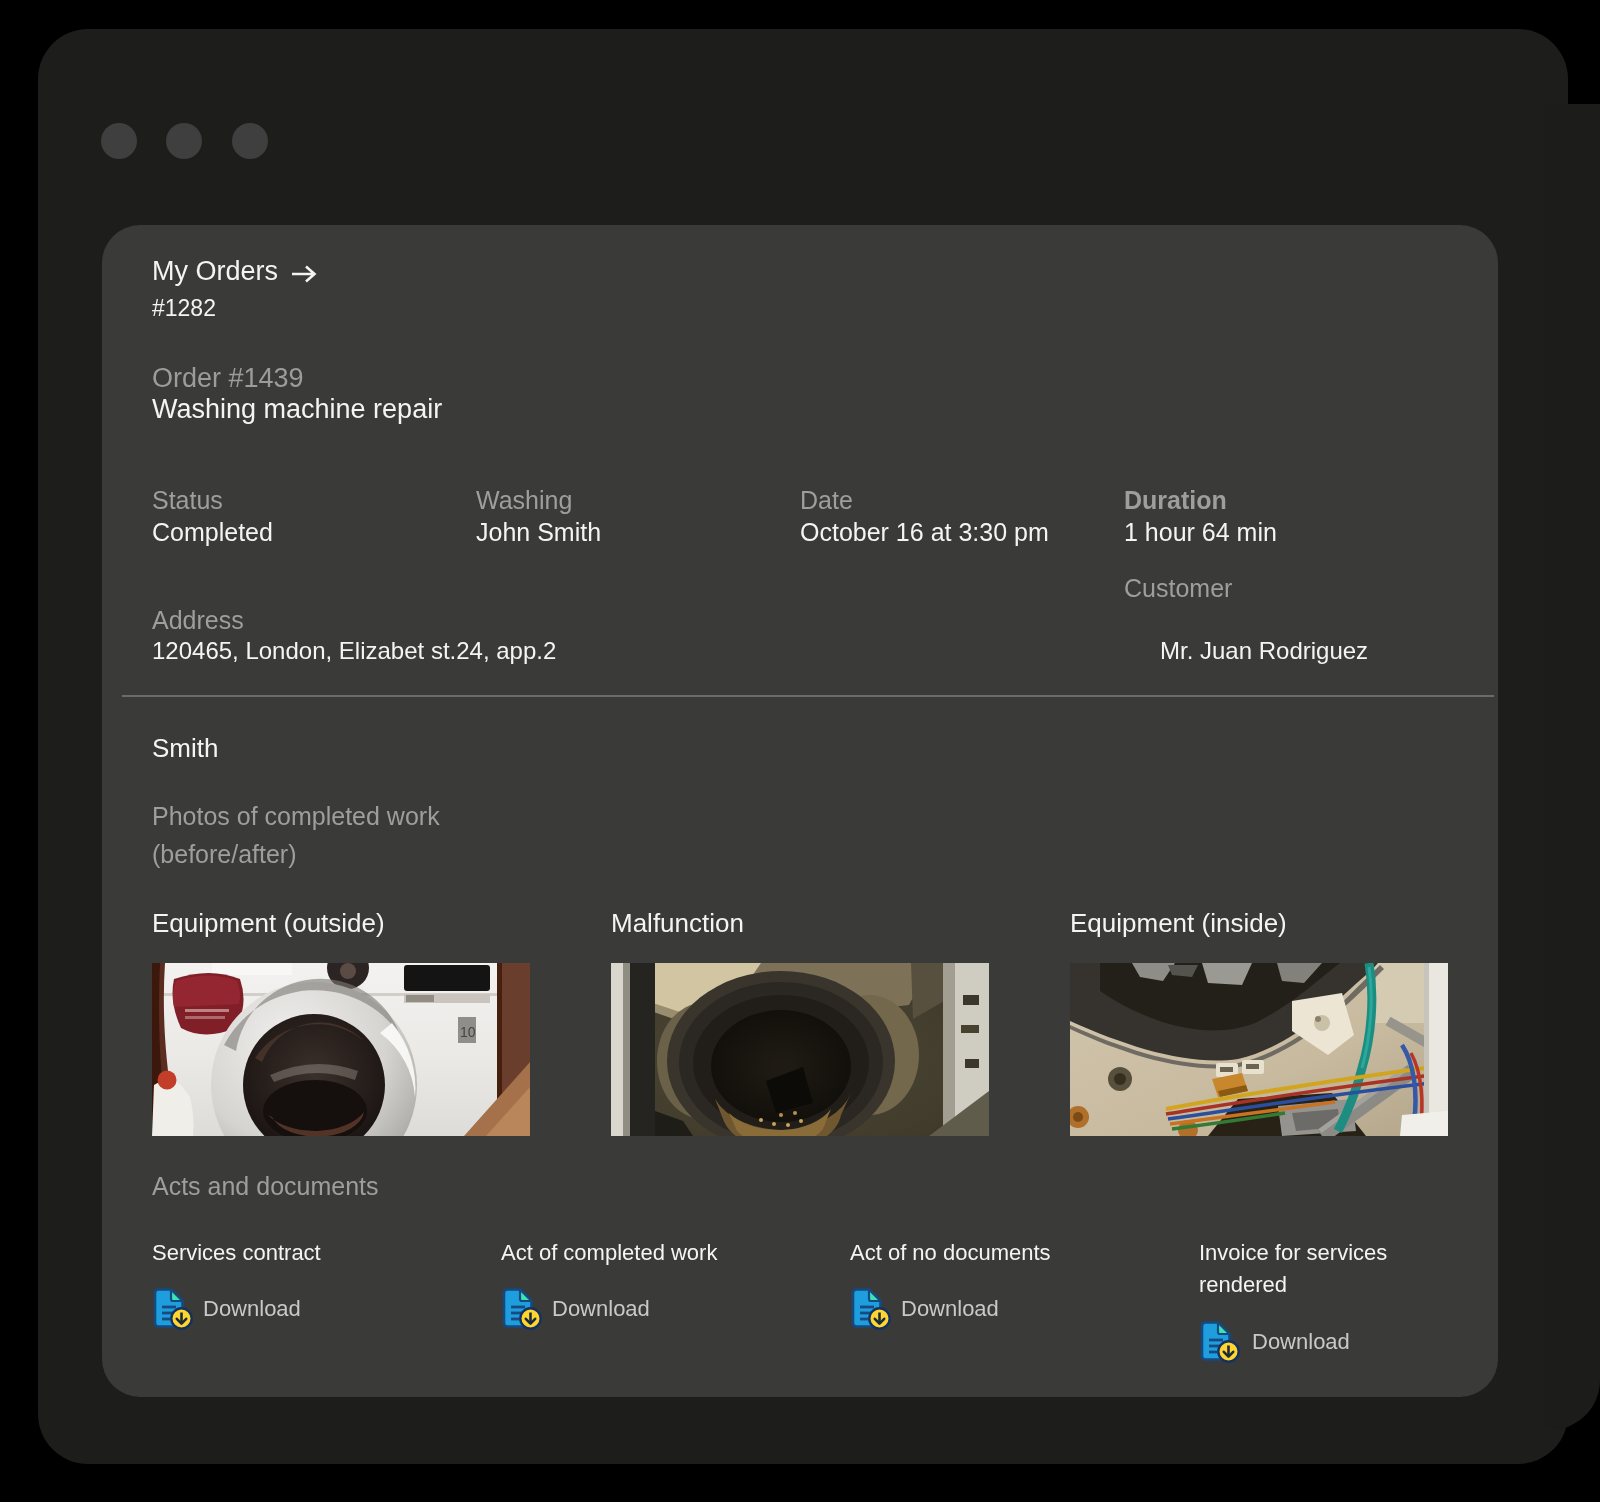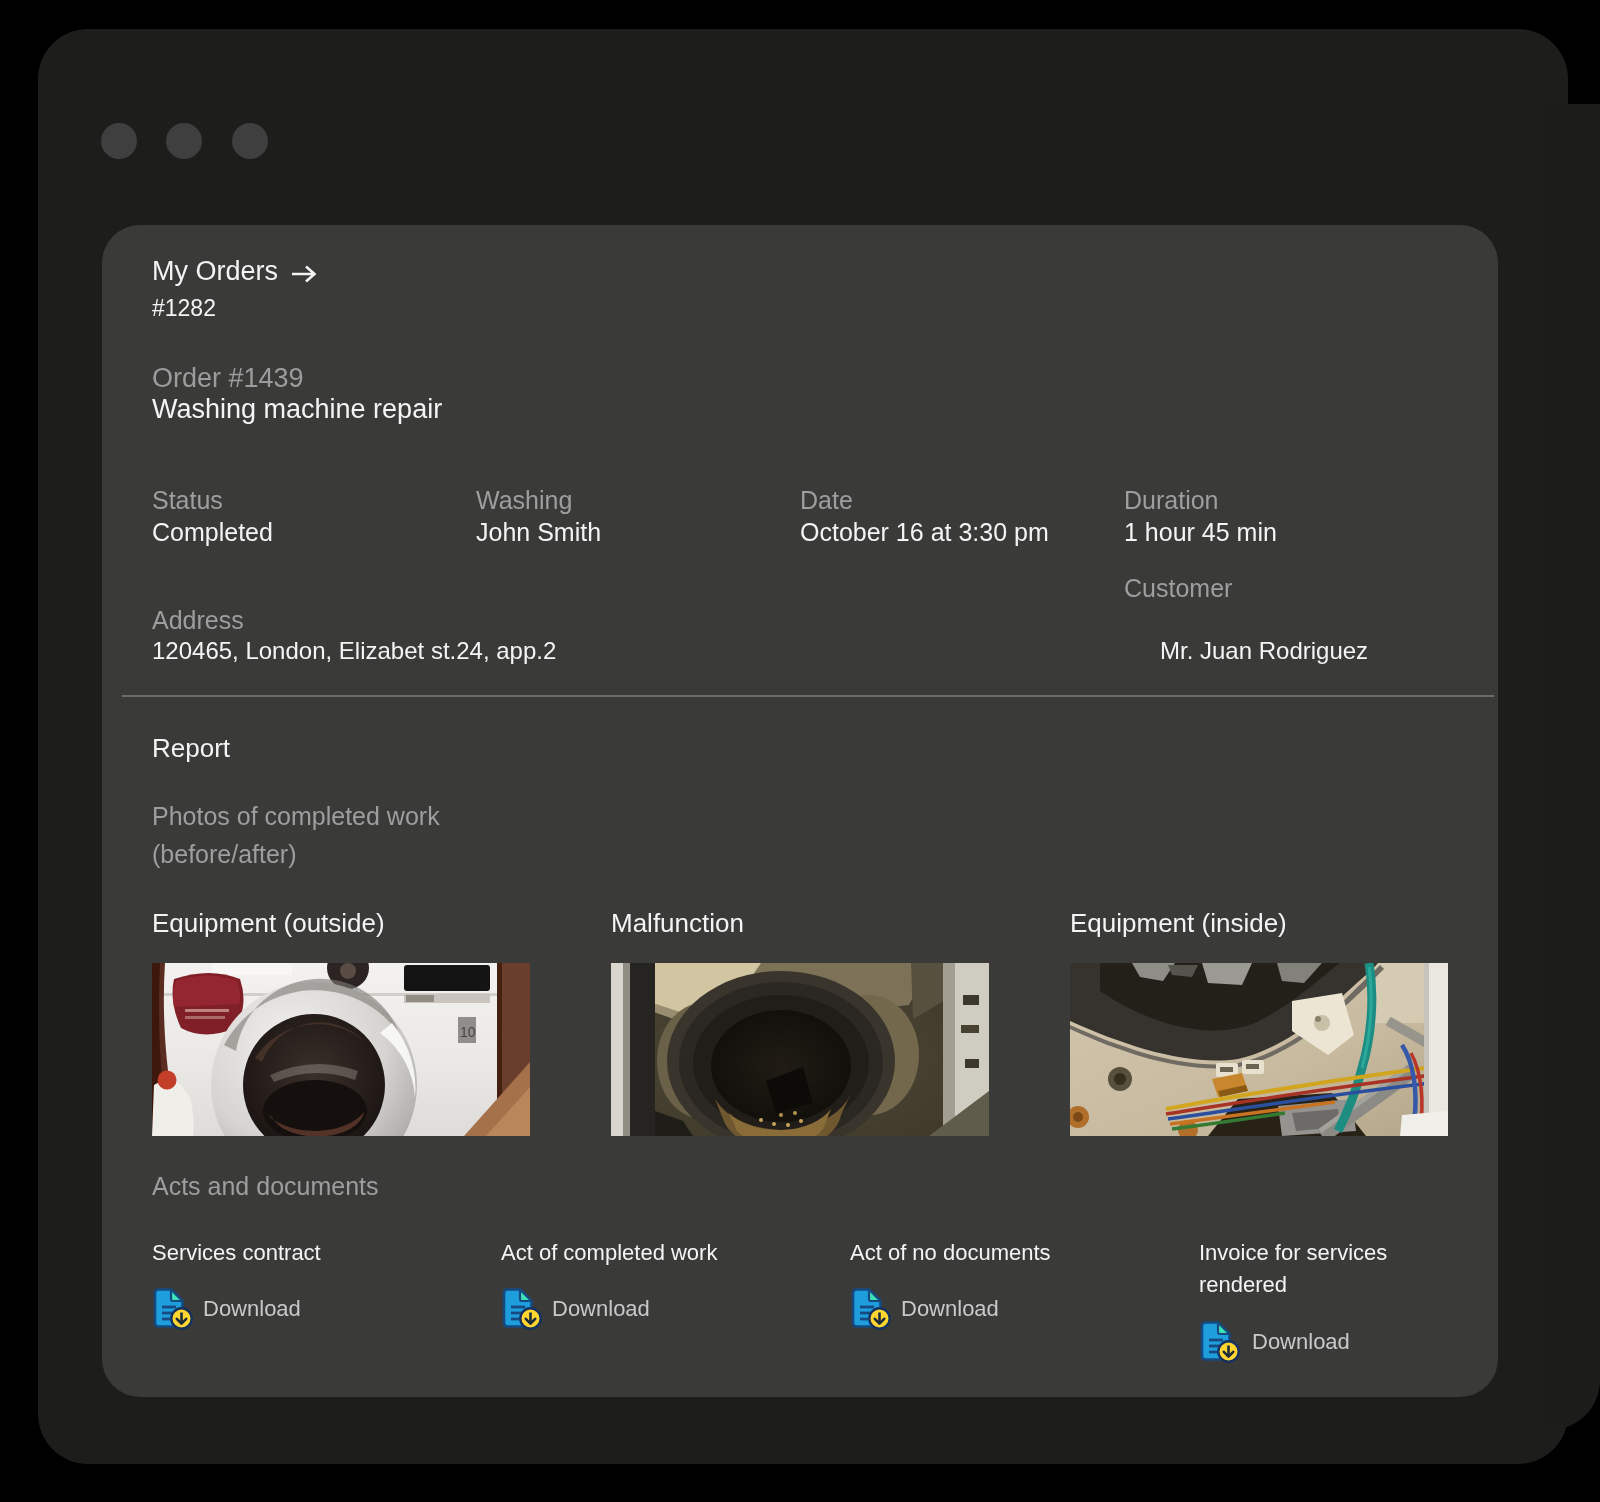--- a/index.html
+++ b/index.html
@@ -33,34 +33,34 @@
     <path d="M1 10 H23 M15 2.5 L23.5 10 L15 17.5" fill="none" stroke="#f4f4f4" stroke-width="2.6"></path>
   </svg>
 <div class="t w b" style="left:152px;top:297px;font-size:23px;line-height:23px;">#1282</div>
 
 <div class="t b" style="left:152px;top:365px;color:#9c9c9c;font-size:27px;line-height:27px;">Order #1439</div>
 <div class="t w" style="left:152px;top:396px;font-size:27px;line-height:27px;">Washing machine repair</div>
 
 <div class="t g s25" style="left:152px;top:488px;">Status</div>
 <div class="t g s25" style="left:476px;top:488px;">Washing</div>
 <div class="t g s25" style="left:800px;top:488px;">Date</div>
-<div class="t g s25" style="left:1124px;top:488px;">Duration</div>
+<div class="t g s25" style="left:1124px;top:488px;font-weight:bold;">Duration</div>
 <div class="t w s25" style="left:152px;top:520px;">Completed</div>
 <div class="t w s25" style="left:476px;top:520px;">John Smith</div>
 <div class="t w s25" style="left:800px;top:520px;">October 16 at 3:30 pm</div>
-<div class="t w s25" style="left:1124px;top:520px;">1 hour 45 min</div>
+<div class="t w s25" style="left:1124px;top:520px;">1 hour 64 min</div>
 
 <div class="t g s25" style="left:152px;top:608px;">Address</div>
 <div class="t w s24" style="left:152px;top:639px;">120465, London, Elizabet st.24, app.2</div>
 <div class="t g s25" style="left:1124px;top:576px;">Customer</div>
 <div class="t w s24" style="left:1160px;top:639px;">Mr. Juan Rodriguez</div>
 
 <div id="divider" class="abs"></div>
 
-<div class="t w b s26" style="left:152px;top:735px;">Report</div>
+<div class="t w b s26" style="left:152px;top:735px;">Smith</div>
 <div class="t g s25" style="left:152px;top:797px;line-height:38px;white-space:normal;width:500px;">Photos of completed work<br>(before/after)</div>
 
 <div class="t w s26" style="left:152px;top:910px;">Equipment (outside)</div>
 <div class="t w s26" style="left:611px;top:910px;">Malfunction</div>
 <div class="t w s26" style="left:1070px;top:910px;">Equipment (inside)</div>
 
 <div class="abs phot" style="left:152px;" id="ph1">
 <svg width="378" height="173" viewBox="0 0 378 173">
 <defs>
   <linearGradient id="p1body" x1="0" y1="0" x2="0" y2="1">

